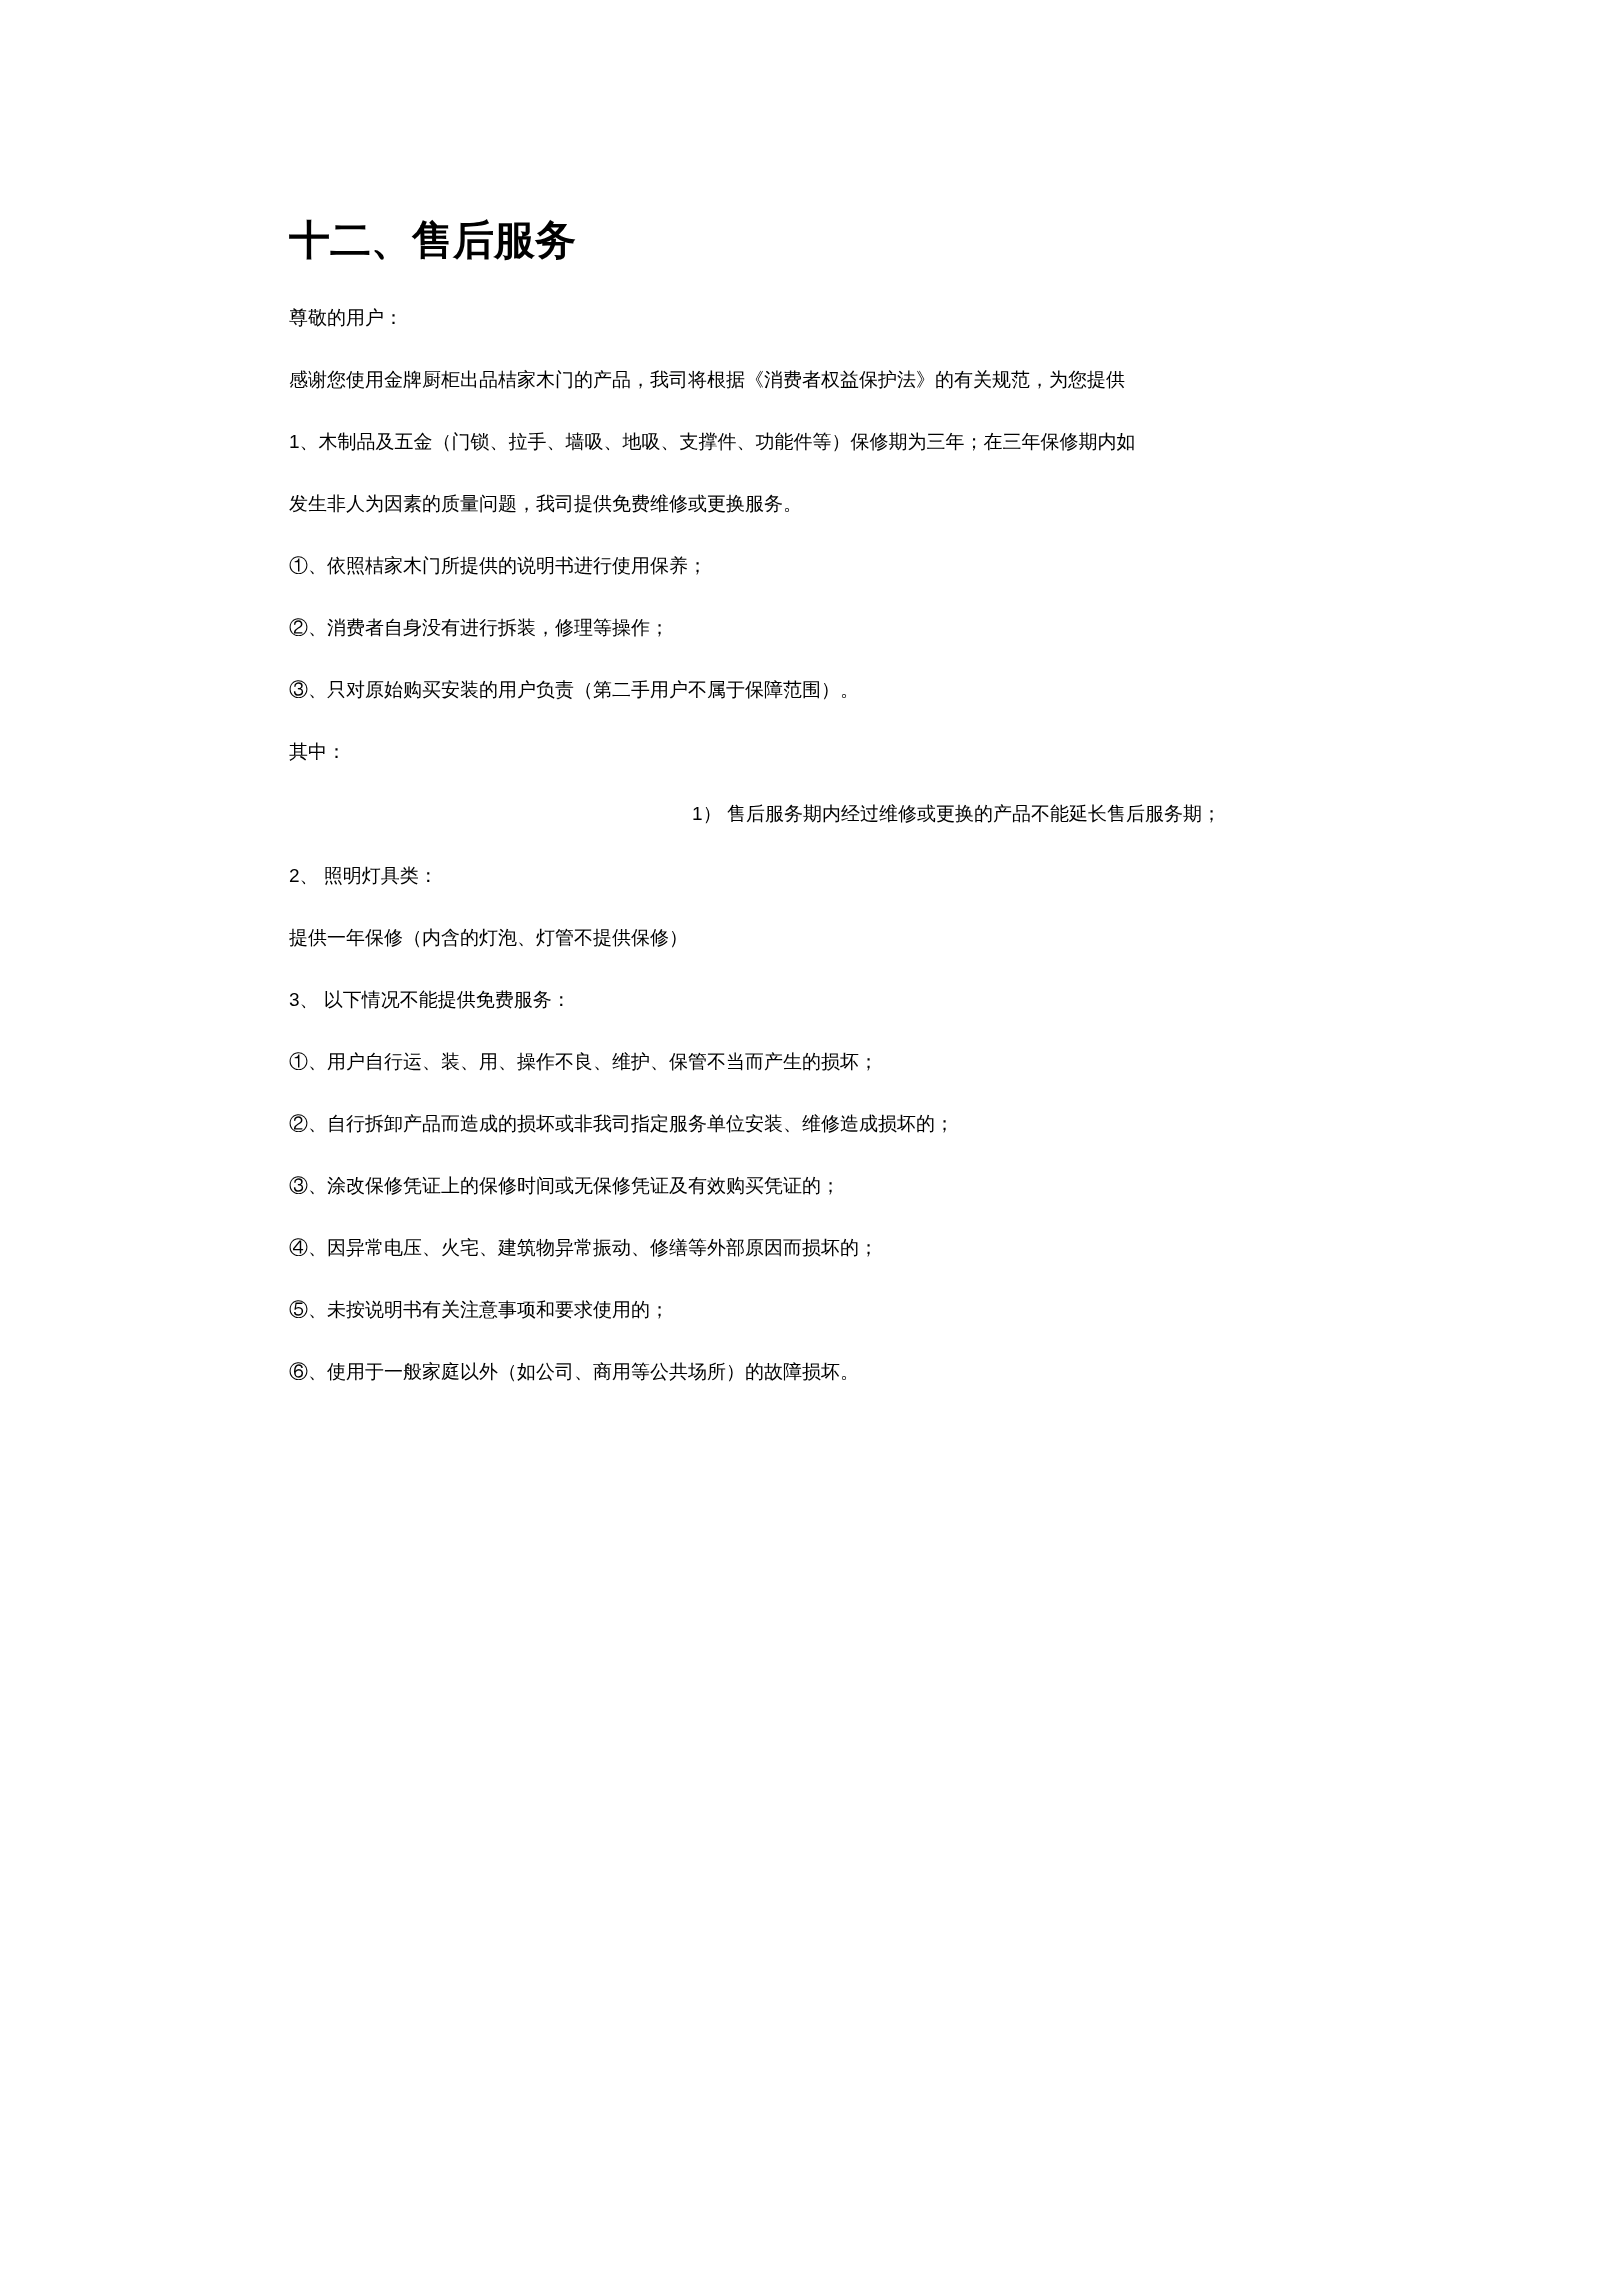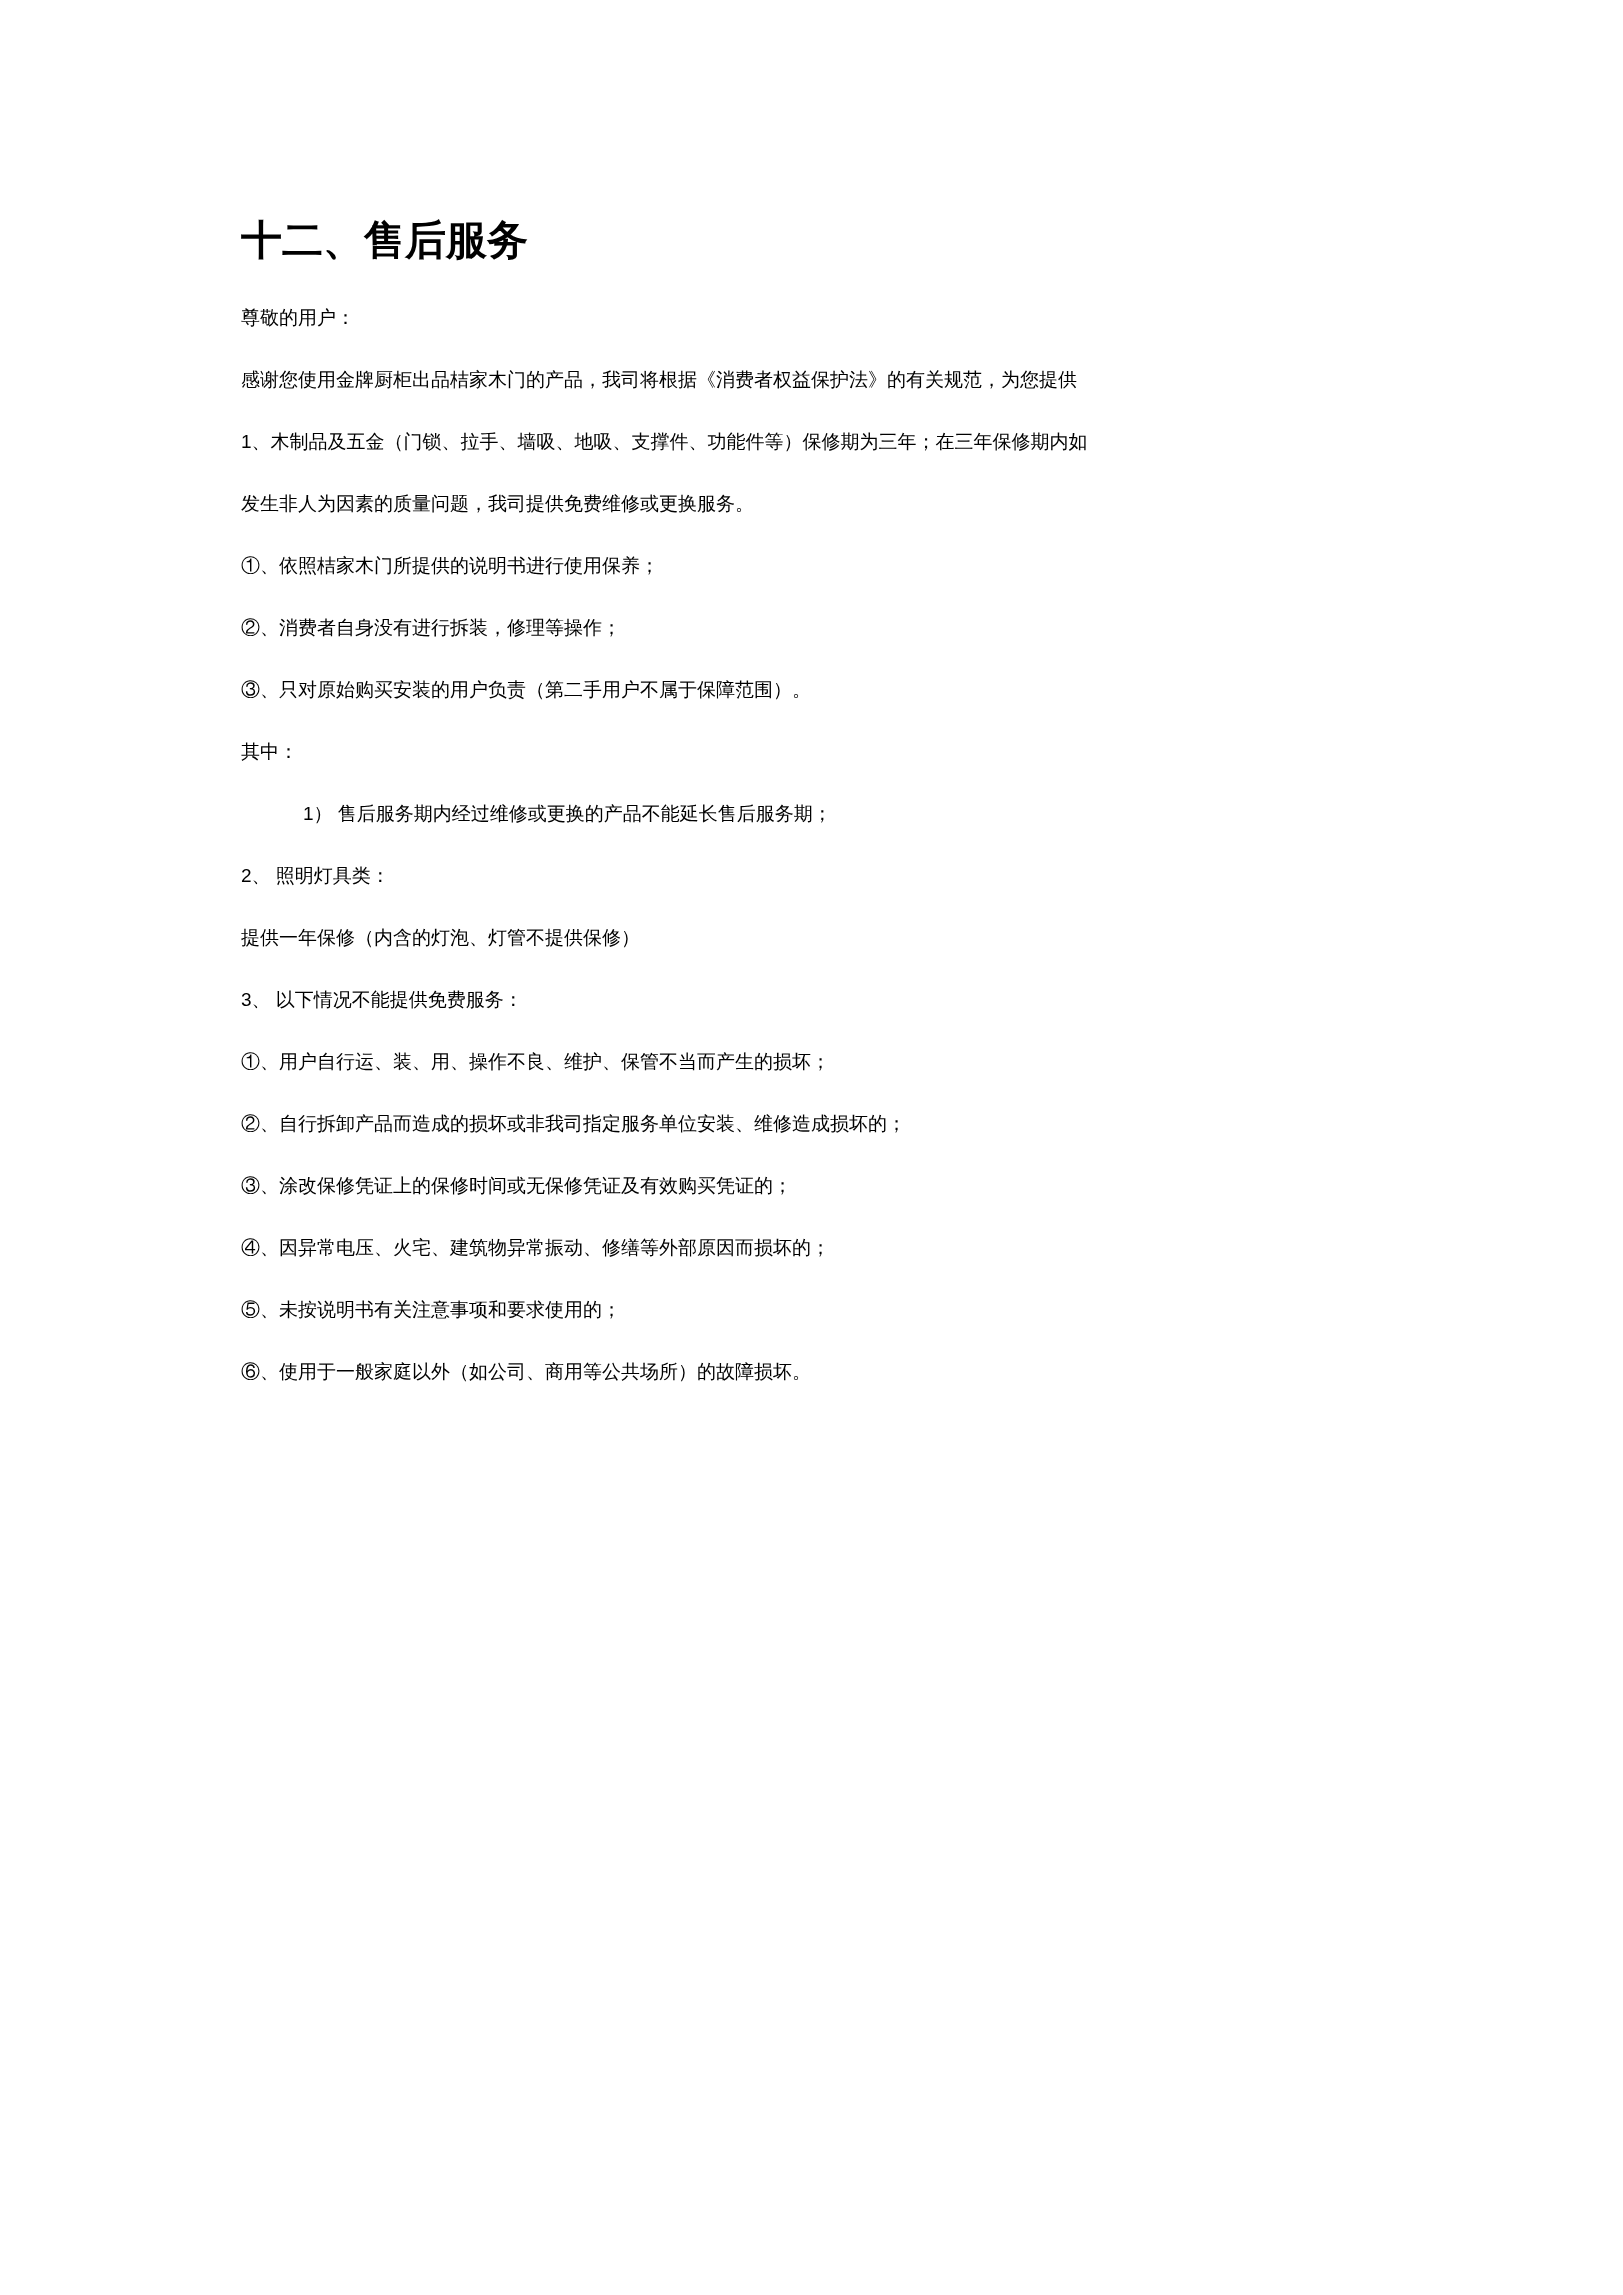--- a/index.html
+++ b/index.html
@@ -8,20 +8,21 @@
     background: #ffffff;
   }
   .page {
     position: relative;
     width: 1396px;
     height: 2295px;
     background: #ffffff;
     overflow: hidden;
     font-family: "Liberation Sans", sans-serif;
     color: #000000;
+    margin-left: 48px;
   }
   .doc-title {
     position: absolute;
     left: 241px;
     top: 217px;
     margin: 0;
     font-size: 41px;
     line-height: 47px;
     font-weight: bold;
     white-space: pre;
@@ -35,20 +36,21 @@
   }
   .line {
     font-size: 19px;
     line-height: 62px;
     height: 62px;
     white-space: pre;
     color: #000000;
   }
   .line.indent-1 {
     padding-left: 62px;
+    text-align: center;
   }
 </style>
 </head>
 <body>
 
 <div class="page">
   <h1 class="doc-title">十二、售后服务</h1>
 
   <div class="doc-body" id="doc-body">
       <div class="line">尊敬的用户：</div>

